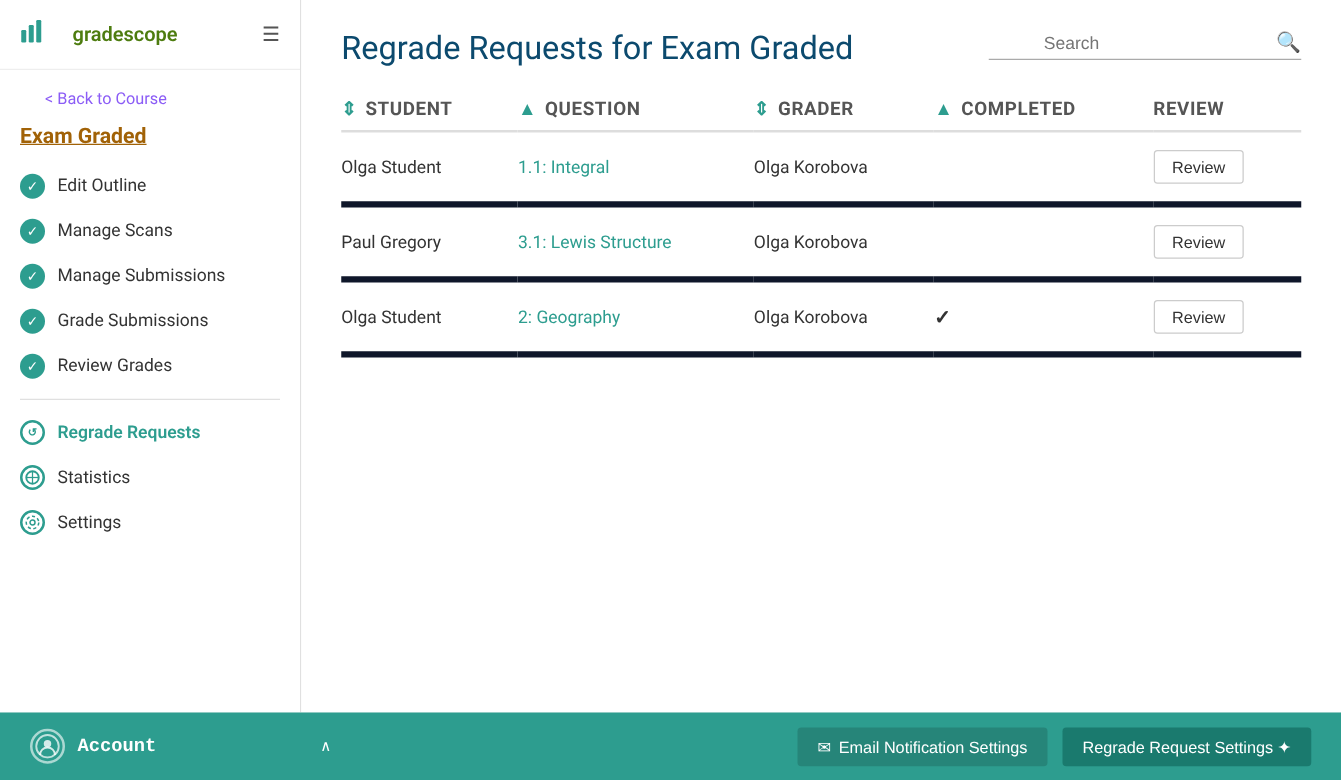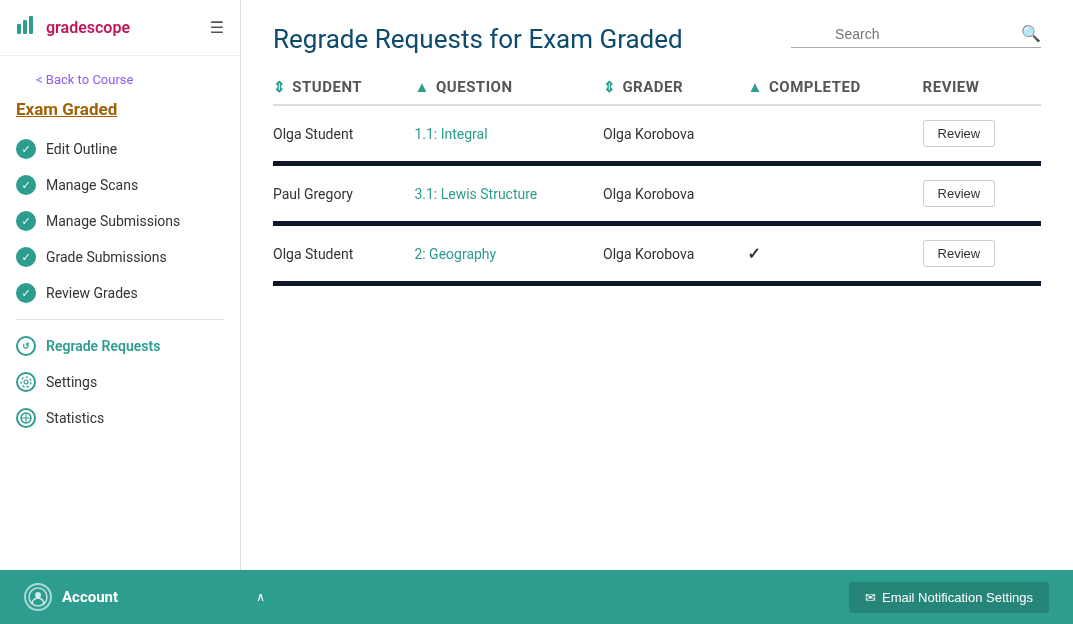--- a/index.html
+++ b/index.html
@@ -5,21 +5,21 @@
     * { box-sizing: border-box; margin: 0; padding: 0; }
     body { font-family: -apple-system, BlinkMacSystemFont, "Segoe UI", Roboto, sans-serif; font-size: 14px; color: #333; background: #f5f5f5; display: flex; flex-direction: column; height: 624px; overflow: hidden; }
 
     .app-container { display: flex; flex: 1; overflow: hidden; }
 
     
     .sidebar { width: 241px; background: #fff; border-right: 1px solid #e0e0e0; display: flex; flex-direction: column; flex-shrink: 0; overflow-y: auto; }
 
     .sidebar-header { padding: 14px 16px; border-bottom: 1px solid #eee; display: flex; align-items: center; gap: 8px; }
     .logo-icon { color: #2d9d8f; font-size: 20px; }
-    .logo-text { color: #be185d; font-weight: 600; font-size: 16px; }
+    .logo-text { color: #4d7c0f; font-weight: 600; font-size: 16px; margin-left: 12px; }
     .hamburger-icon { color: #555; margin-left: auto; cursor: pointer; font-size: 16px; }
 
     .sidebar-nav { padding: 12px 0; flex: 1; }
 
     .back-link { padding: 4px 16px 8px; display: block; color: #8b5cf6; font-size: 13px; text-decoration: none; cursor: pointer; margin-left: 20px; }
 
     .course-title { padding: 4px 16px 12px; font-weight: 700; font-size: 17px; color: #a16207; text-decoration: underline; }
 
     .nav-item { display: flex; align-items: center; gap: 10px; padding: 8px 16px; color: #333; cursor: pointer; font-size: 14px; }
     .nav-item.active { color: #2d9d8f; font-weight: 600; }
@@ -54,21 +54,21 @@
     .question-link { color: #2d9d8f; text-decoration: none; }
 
     .review-btn { padding: 5px 14px; border: 1px solid #ccc; background: #fff; border-radius: 3px; cursor: pointer; font-size: 13px; color: #333; }
 
     .completed-check { color: #333; font-size: 16px; font-weight: bold; }
 
     
     .footer { background: #2d9d8f; color: white; padding: 0 24px; display: flex; align-items: center; height: 54px; flex-shrink: 0; }
     .account-section { display: flex; align-items: center; gap: 10px; width: 241px; }
     .account-avatar { width: 28px; height: 28px; border-radius: 50%; border: 2px solid rgba(255,255,255,0.6); display: flex; align-items: center; justify-content: center; font-size: 12px; }
-    .account-label { font-weight: 700; font-size: 15px; }
+    .account-label { font-weight: 700; font-size: 15px; font-family: Liberation Mono, monospace; }
     .chevron-up { margin-left: auto; font-size: 12px; }
 
     .footer-actions { margin-left: auto; display: flex; gap: 12px; align-items: center; }
     .email-btn { background: rgba(0,0,0,0.15); border: none; color: white; padding: 8px 16px; border-radius: 3px; cursor: pointer; font-size: 13px; display: flex; align-items: center; gap: 6px; }
     .regrade-btn { background: #1a7a6e; border: none; color: white; padding: 8px 16px; border-radius: 3px; cursor: pointer; font-size: 13px; display: flex; align-items: center; gap: 6px; font-weight: 500; }
   </style>
 </head>
 <body>
 
 <div class="app-container">
@@ -113,35 +113,35 @@
 
       <hr class="divider">
 
       <div class="nav-item active">
         <span class="circle-icon" style="border-color:#2d9d8f;">↺</span>
         <span>Regrade Requests</span>
       </div>
       <div class="nav-item">
         <span class="circle-icon">
           <svg width="12" height="12" viewBox="0 0 12 12" fill="none">
-            <circle cx="6" cy="6" r="2" stroke="#2d9d8f" stroke-width="1.2" fill="none"></circle>
-            <circle cx="6" cy="6" r="5" stroke="#2d9d8f" stroke-width="1.2" fill="none" stroke-dasharray="2.5 2"></circle>
-          </svg>
-        </span>
-        <span>Settings</span>
-      </div>
-      <div class="nav-item">
-        <span class="circle-icon">
-          <svg width="12" height="12" viewBox="0 0 12 12" fill="none">
             <circle cx="6" cy="6" r="5" stroke="#2d9d8f" stroke-width="1.5" fill="none"></circle>
             <line x1="6" y1="1" x2="6" y2="11" stroke="#2d9d8f" stroke-width="1"></line>
             <line x1="1" y1="6" x2="11" y2="6" stroke="#2d9d8f" stroke-width="1"></line>
           </svg>
         </span>
         <span>Statistics</span>
+      </div>
+      <div class="nav-item">
+        <span class="circle-icon">
+          <svg width="12" height="12" viewBox="0 0 12 12" fill="none">
+            <circle cx="6" cy="6" r="2" stroke="#2d9d8f" stroke-width="1.2" fill="none"></circle>
+            <circle cx="6" cy="6" r="5" stroke="#2d9d8f" stroke-width="1.2" fill="none" stroke-dasharray="2.5 2"></circle>
+          </svg>
+        </span>
+        <span>Settings</span>
       </div>
     </div>
   </div>
 
   <div class="main-content">
     <div class="page-header">
       <h1 class="page-title">Regrade Requests for Exam Graded</h1>
       <div class="search-box">
         <input class="search-input" type="text" placeholder="Search" style="">
         <span class="search-icon">🔍</span>
@@ -197,14 +197,17 @@
     </span>
     <span class="account-label">Account</span>
     <span class="chevron-up">∧</span>
   </div>
 
   <div class="footer-actions">
     <button class="email-btn">
       <span>✉</span>
       <span>Email Notification Settings</span>
     </button>
+    <button class="regrade-btn">
+      <span>Regrade Request Settings ✦</span>
+    </button>
   </div>
 </div>
 
 </body></html>

